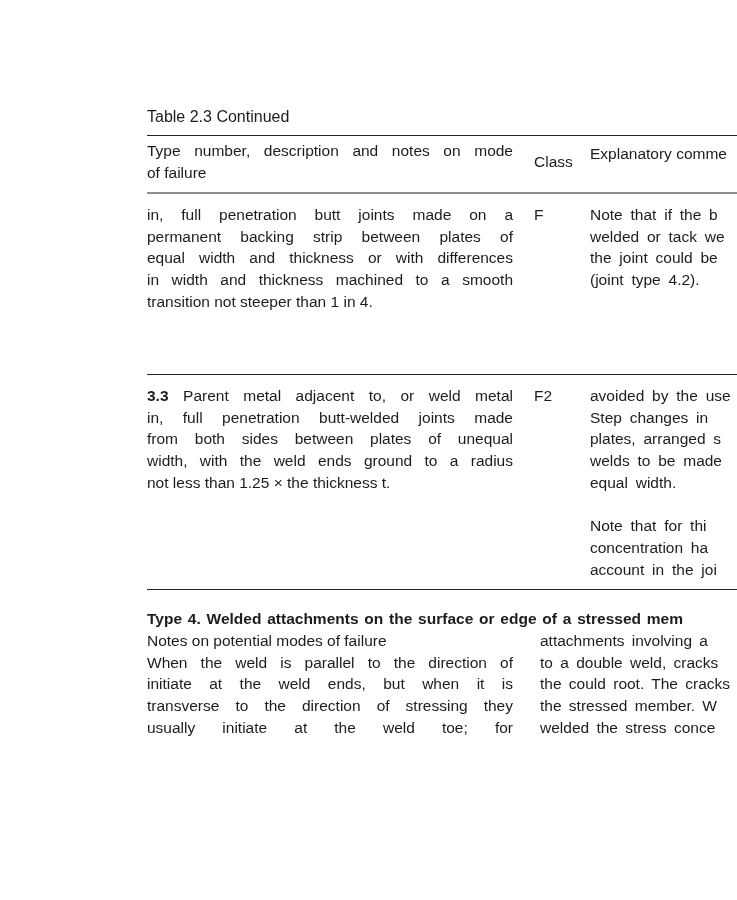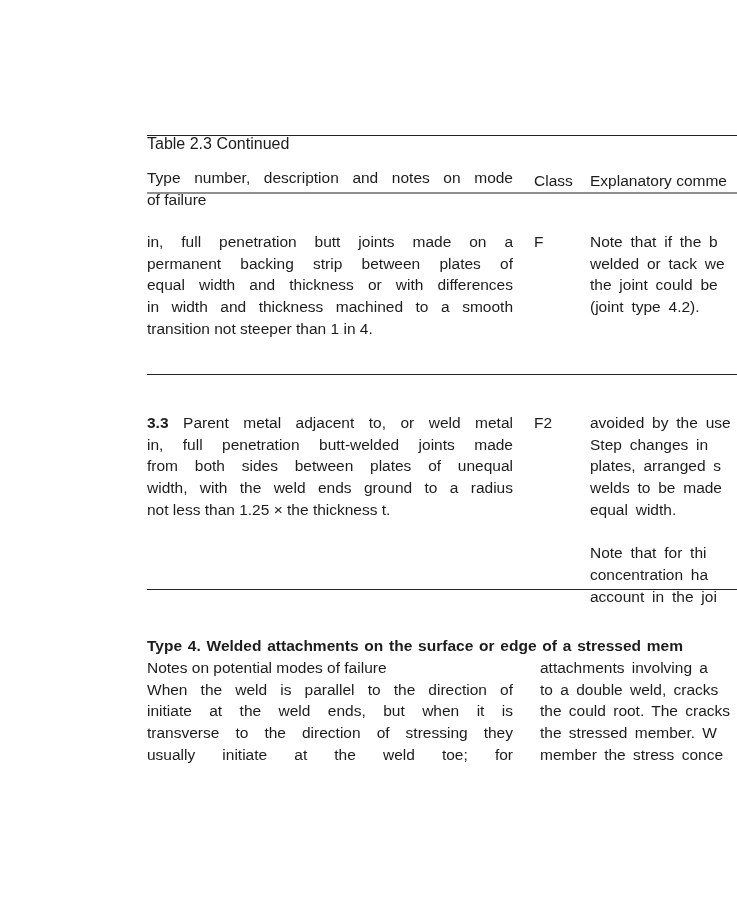--- a/index.html
+++ b/index.html
@@ -6,21 +6,21 @@
   .page{
     position:relative;
     width:737px;height:900px;
     background:#ffffff;
     overflow:hidden;
     font-family:"Liberation Sans","DejaVu Sans",sans-serif;
     font-size:15.5px;
     line-height:21.7px;
     color:#1c1c1c;
   }
-  .abs{position:absolute;margin-top:27px;}
+  .abs{position:absolute;}
   .rule{position:absolute;left:147px;right:0;}
   .rule-dark{height:1.4px;background:#222222;}
   .rule-gray{height:2.2px;background:#8f8f8f;}
   .title{font-size:16px;}
   .desc-col{width:366px;}
   .para{margin:0;}
   .para.gap{margin-top:21.7px;}
   .line{text-align:left;}
   .line.j{text-align:justify;text-align-last:justify;}
   .clip .line{white-space:nowrap;word-spacing:3.5px;}
@@ -36,21 +36,21 @@
   <div class="abs title" style="left:147px;top:106px;">Table 2.3 Continued</div>
 
   <div class="rule rule-dark" style="top:135px;"></div>
 
   <div class="abs desc-col" style="left:147px;top:140px;">
       <div class="para">
         <div class="line j">Type number, description and notes on mode</div>
         <div class="line">of failure</div>
       </div>
     </div>
-  <div class="abs" style="left:534px;top:143px;">Class</div>
+  <div class="abs" style="left:534px;top:151px;">Class</div>
   <div class="abs" style="left:590px;top:143px;white-space:nowrap;text-align:right;">Explanatory comme</div>
 
   <div class="rule rule-gray" style="top:192px;"></div>
 
   <div>
     <div class="abs desc-col" style="left:147px;top:204px;">
         <div class="para">
           <div class="line j">in, full penetration butt joints made on a</div>
           <div class="line j">permanent backing strip between plates of</div>
           <div class="line j">equal width and thickness or with differences</div>
@@ -112,18 +112,18 @@
           <div class="line j">transverse to the direction of stressing they</div>
           <div class="line j">usually initiate at the weld toe; for</div>
         </div>
       </div>
     <div class="abs clip-tight" style="left:540px;top:630px;">
         <div class="para">
           <div class="line">attachments involving a</div>
           <div class="line">to a double weld, cracks</div>
           <div class="line">the could root. The cracks</div>
           <div class="line">the stressed member. W</div>
-          <div class="line">member the stress conce</div>
+          <div class="line">welded the stress conce</div>
         </div>
       </div>
   </div>
 
 </div>
 
 </body></html>

